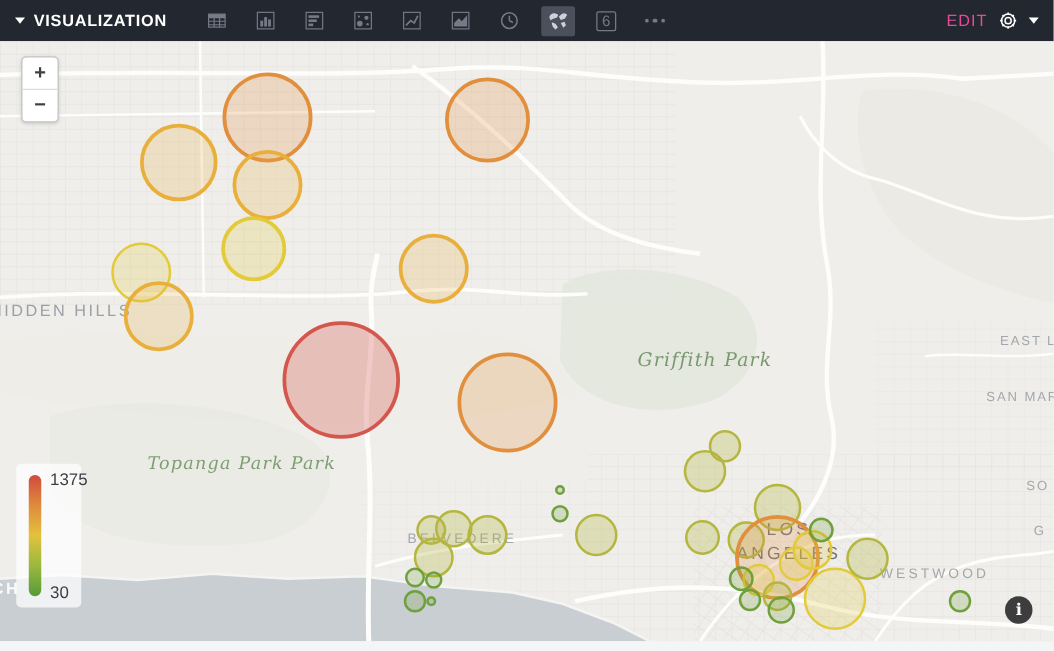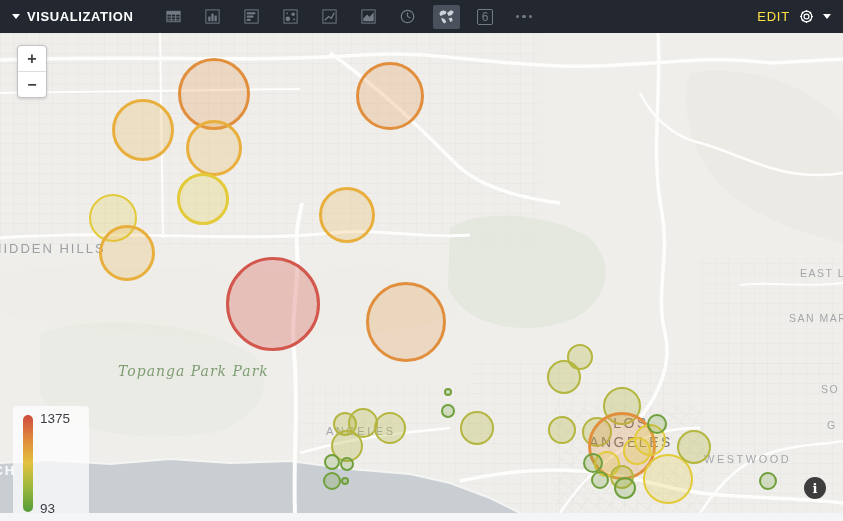--- a/index.html
+++ b/index.html
@@ -12,42 +12,42 @@
   .caret-down{width:0;height:0;border-left:4.5px solid transparent;border-right:4.5px solid transparent;border-top:5px solid #ffffff;display:inline-block;}
   #viz-title{color:#ffffff;font-weight:bold;font-size:13px;letter-spacing:0.6px;}
   #viz-type-icons{display:flex;align-items:center;gap:12px;margin-left:26px;}
   .tb-slot{width:27px;height:24px;display:flex;align-items:center;justify-content:center;color:#747b86;border-radius:2px;cursor:pointer;}
   .tb-slot svg{width:17px;height:17px;display:block;}
   .tb-slot.selected{background:#4a515c;color:#cdd2d9;}
   .metric-box{border:1.5px solid #747b86;border-radius:2px;font-size:12px;line-height:12px;padding:1px 4px;color:#747b86;}
   .more-dots{display:flex;gap:3px;}
   .more-dots i{width:3.5px;height:3.5px;border-radius:50%;background:#747b86;display:block;}
   .tb-right{margin-left:auto;display:flex;align-items:center;gap:8px;cursor:pointer;}
-  #edit-label{color:#fde047;font-size:13px;letter-spacing:0.8px;text-align:right;}
+  #edit-label{color:#ec4899;font-size:13px;letter-spacing:0.8px;text-align:right;}
   .gear svg{width:17px;height:17px;display:block;stroke:#ffffff;fill:none;}
 
   
   #map{position:absolute;left:0;top:33px;width:843px;height:480px;background:#efeeeb;overflow:hidden;cursor:grab;}
   #basemap{position:absolute;left:0;top:0;}
   #label-layer,#bubble-layer{position:absolute;left:0;top:0;width:843px;height:480px;}
   .map-label{position:absolute;white-space:nowrap;pointer-events:none;}
   .lbl-city{font-size:13px;letter-spacing:2px;color:#9ba0a5;}
   .lbl-city-sm{font-size:11px;letter-spacing:2.5px;color:#a3a7ab;}
   .lbl-city-xs{font-size:10.5px;letter-spacing:1.5px;color:#a3a7ab;}
   .lbl-city-lg{font-size:14px;letter-spacing:2.5px;color:#737373;width:102px;white-space:normal;text-align:center;line-height:1.35;}
   .lbl-park{font-family:"DejaVu Serif",serif;font-style:italic;font-size:14px;letter-spacing:1px;color:#7f9c74;}
   .lbl-park-lg{font-family:"DejaVu Serif",serif;font-style:italic;font-size:15px;letter-spacing:1px;color:#7a9870;}
   .lbl-water{font-size:13px;font-weight:bold;letter-spacing:2px;color:rgba(255,255,255,0.9);}
   .bubble{position:absolute;border-radius:50%;box-sizing:border-box;}
 
   
   #zoom-ctl{position:absolute;left:17px;top:12px;width:28px;background:#ffffff;border:1px solid #c3c3c3;border-radius:4px;box-shadow:0 1px 3px rgba(0,0,0,0.15);overflow:hidden;}
   .zoom-btn{width:28px;height:25px;display:flex;align-items:center;justify-content:center;font-size:16px;font-weight:bold;color:#404040;cursor:pointer;}
   #zoom-in{border-bottom:1px solid #dddddd;}
-  #legend{position:absolute;left:13px;top:373px;width:76px;height:115px;background:rgba(255,255,255,0.72);border-radius:4px;}
+  #legend{position:absolute;left:13px;top:338px;width:52px;height:115px;background:rgba(255,255,255,0.72);border-radius:4px;}
   #legend-bar{position:absolute;left:10px;top:9px;width:10px;height:97px;border-radius:5px;}
   #legend-max{position:absolute;left:27px;top:5px;font-size:13.5px;color:#3a3f45;}
   #legend-min{position:absolute;left:27px;bottom:5px;font-size:13.5px;color:#3a3f45;}
   #attribution-btn{position:absolute;left:804px;top:444px;width:22px;height:22px;border-radius:50%;background:#3d3d3d;color:#ffffff;display:flex;align-items:center;justify-content:center;font-weight:bold;font-size:13px;font-family:"DejaVu Serif",serif;cursor:pointer;}
 </style>
 </head>
 <body>
 
 <div id="app">
 
@@ -175,21 +175,22 @@
         <path d="M300,420 C350,405 400,400 450,395" stroke-width="2.5"></path>
         <path d="M0,60 L300,56" stroke-width="2"></path>
         <path d="M160,0 L163,205" stroke-width="2"></path>
         <path d="M843,250 C800,255 770,248 740,252" stroke-width="2"></path>
       </g>
     </svg>
 
     <div id="label-layer">
         <span class="map-label lbl-city" style="left: -8px; top: 208px;">HIDDEN HILLS</span>
         <span class="map-label lbl-park" style="left: 118px; top: 330px;">Topanga Park Park</span>
-        <span class="map-label lbl-city-sm" style="left: 326px; top: 392px;">ANGELES</span>
+        <span class="map-label lbl-park-lg" style="left: 510px; top: 246px;">Griffith Park</span>
+        <span class="map-label lbl-city-sm" style="left: 326px; top: 392px;">BELVEDERE</span>
         <span class="map-label lbl-city-lg" style="left: 580px; top: 381px;">LOS ANGELES</span>
         <span class="map-label lbl-city-sm" style="left: 704px; top: 420px;">WESTWOOD</span>
         <span class="map-label lbl-city-xs" style="left: 800px; top: 234px;">EAST L</span>
         <span class="map-label lbl-city-xs" style="left: 789px; top: 279px;">SAN MAR</span>
         <span class="map-label lbl-city-xs" style="left: 821px; top: 350px;">SO</span>
         <span class="map-label lbl-city-xs" style="left: 827px; top: 386px;">G</span>
         <span class="map-label lbl-water" style="left: -40px; top: 430px;">BEACH</span>
       </div>
     <div id="bubble-layer">
         <div class="bubble" style="left: 178px; top: 25px; height: 72px; width: 72px; border: 3px solid rgb(225, 143, 61); background: rgba(225, 143, 61, 0.24);"></div>
@@ -233,18 +234,18 @@
       </div>
 
     <div id="zoom-ctl">
       <div id="zoom-in" class="zoom-btn">+</div>
       <div id="zoom-out" class="zoom-btn">−</div>
     </div>
 
     <div id="legend">
       <div id="legend-bar" style="background: linear-gradient(rgb(207, 75, 62), rgb(223, 138, 60) 25%, rgb(227, 194, 61) 50%, rgb(154, 184, 61) 75%, rgb(86, 155, 57));"></div>
       <span id="legend-max">1375</span>
-      <span id="legend-min">93</span>
+      <span id="legend-min">30</span>
     </div>
 
     <div id="attribution-btn">i</div>
   </div>
 </div>
 
 </body></html>

